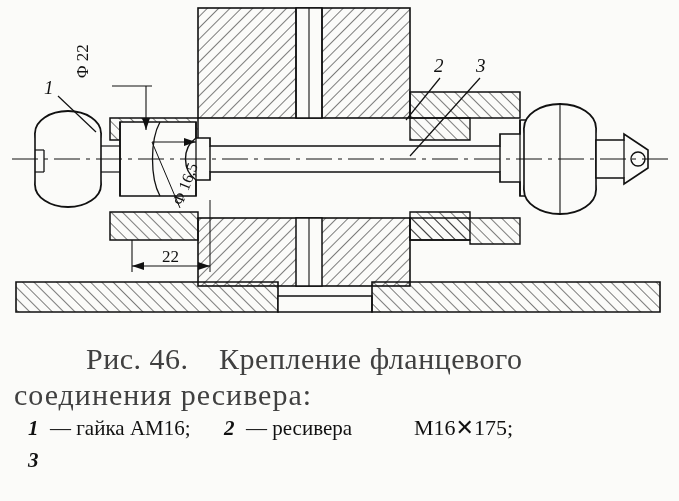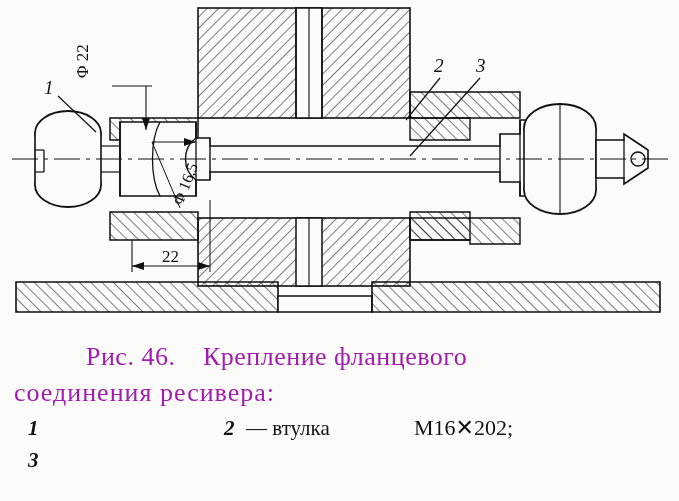--- a/index.html
+++ b/index.html
@@ -29,22 +29,22 @@
     height: 340px;
   }
   .caption-block {
     position: absolute;
     left: 0;
     top: 336px;
     width: 679px;
   }
   .cap-line {
     font-family: "Liberation Serif", serif;
-    font-size: 26px;
-    color: #a21caf;
+    font-size: 30px;
+    color: #404040;
     white-space: nowrap;
   }
   .cap-line1 {
     position: absolute;
     left: 86px;
     top: 6px;
     letter-spacing: 0.5px;
   }
   .cap-line1 .sp-wide { letter-spacing: 7px; }
   .cap-line2 {
@@ -244,22 +244,23 @@
     <div class="cap-line cap-line1">
       <span>Рис. 46.</span>
       <span class="sp-wide">&nbsp;</span>
       <span>Крепление   фланцевого</span>
     </div>
     <div class="cap-line cap-line2">соединения ресивера:</div>
 
     <div class="legend">
       <div class="legend-row">
         <span class="legend-num lg-a">1</span>
+        <span class="legend-txt lg-b">— гайка   АМ16;</span>
         <span class="legend-num lg-c">2</span>
-        <span class="legend-txt lg-d">— втулка</span>
-        <span class="legend-txt lg-e">М16✕202;</span>
+        <span class="legend-txt lg-d">— ресивера</span>
+        <span class="legend-txt lg-e">М16✕175;</span>
       </div>
       <div class="legend-row">
         <span class="legend-num lg-f">3</span>
       </div>
     </div>
   </div>
 </div>
 
 </body></html>

